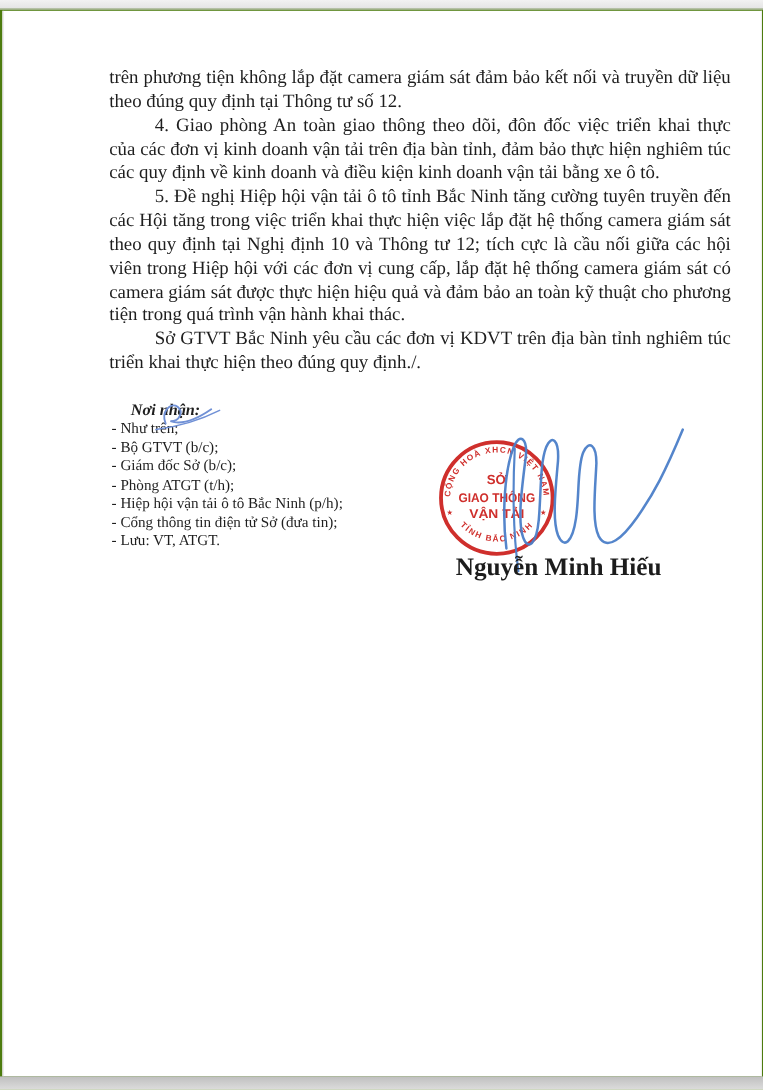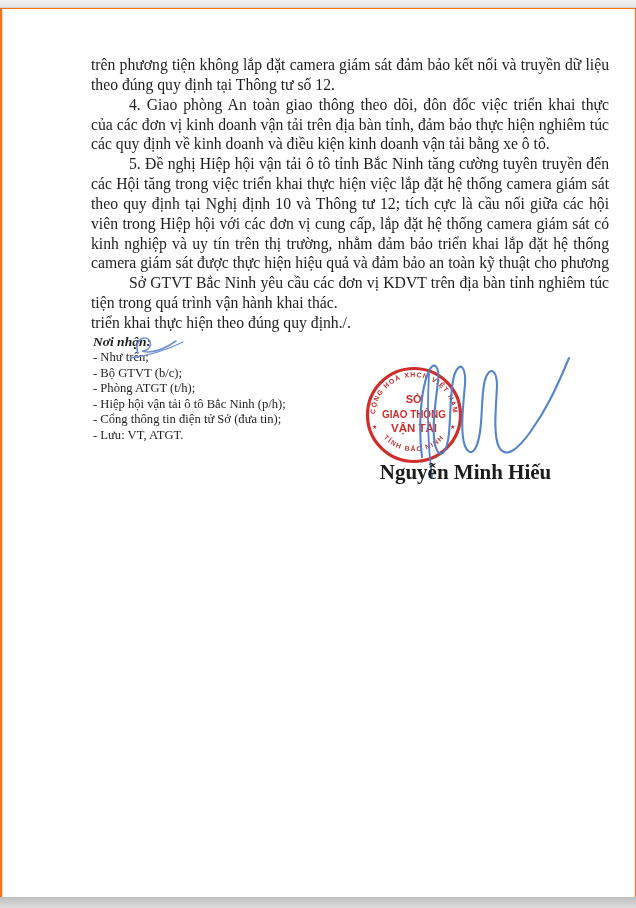--- a/index.html
+++ b/index.html
@@ -1,39 +1,39 @@
 <!DOCTYPE html>
 <html><head>
 <meta charset="utf-8">
 <style>
   * { margin:0; padding:0; box-sizing:border-box; }
   html,body { width:636px; height:908px; }
   body { font-family:"Liberation Serif", serif; background:#ffffff; position:relative; overflow:hidden; }
 
-  #viewport { position:absolute; inset:0; width:636px; height:908px; background:#f97316; }
+  #viewport { position:absolute; inset:0; width:636px; height:908px; background:#4d7c0f; }
 
   #top-chrome { position:absolute; left:0; top:0; width:636px; height:8px;
     background:linear-gradient(#f2f2f2,#e4e4e4); border-bottom:1px solid #d2d2d2; }
 
   #doc-page { position:absolute; left:2px; top:9px; width:633px; height:888px;
     background:#ffffff; border-left:1px solid #e0e0e0; border-right:1px solid #eeeeee; }
 
   #bottom-shadow { position:absolute; left:0; top:897px; width:636px; height:11px;
     background:linear-gradient(#bfbfbf,#dcdcdc); }
 
   
   #body-text { position:absolute; left:88px; top:46px; width:518px; color:#1e1e1e; }
   .body-line { font-size:15.7px; line-height:19.85px; height:19.85px; overflow:hidden;
     text-align:justify; text-align-last:justify; white-space:normal; }
   .body-line.last { text-align-last:left; }
   .body-line.indent { text-indent:38px; }
 
   
   #recipients { position:absolute; left:90px; top:324px; width:230px; color:#1e1e1e; }
-  #recipients-heading { font-size:13.5px; font-weight:bold; font-style:italic; line-height:17px; }
+  #recipients-heading { font-size:13.5px; font-weight:bold; font-style:italic; line-height:17px;margin-left:16px; }
   .recipient-item { font-size:12.6px; line-height:15.55px; }
 
   #paraph { position:absolute; left:124px; top:322px; width:66px; height:34px; }
 
   
   #signoff { position:absolute; left:340px; top:321px; width:245px; text-align:center; color:#1e1e1e; }
   .signoff-pos { font-size:15px; font-weight:bold; line-height:18.5px; letter-spacing:0.2px; }
   #signer-name { position:absolute; left:340px; top:451px; width:245px; text-align:center;
     font-size:21px; font-weight:bold; color:#1c1c1c; }
 
@@ -54,32 +54,32 @@
     <div id="body-text">
         <div class="body-line">trên phương tiện không lắp đặt camera giám sát đảm bảo kết nối và truyền dữ liệu</div>
         <div class="body-line last">theo đúng quy định tại Thông tư số 12.</div>
         <div class="body-line indent">4. Giao phòng An toàn giao thông theo dõi, đôn đốc việc triển khai thực hiện</div>
         <div class="body-line">của các đơn vị kinh doanh vận tải trên địa bàn tỉnh, đảm bảo thực hiện nghiêm túc</div>
         <div class="body-line last">các quy định về kinh doanh và điều kiện kinh doanh vận tải bằng xe ô tô.</div>
         <div class="body-line indent">5. Đề nghị Hiệp hội vận tải ô tô tỉnh Bắc Ninh tăng cường tuyên truyền đến</div>
         <div class="body-line">các Hội tăng trong việc triển khai thực hiện việc lắp đặt hệ thống camera giám sát</div>
         <div class="body-line">theo quy định tại Nghị định 10 và Thông tư 12; tích cực là cầu nối giữa các hội</div>
         <div class="body-line">viên trong Hiệp hội với các đơn vị cung cấp, lắp đặt hệ thống camera giám sát có</div>
-        <div class="body-line">kinh nghiệp và uy tín trên thị trường, nhằm đảm bảo triển khai lắp đặt hệ thống</div>
         <div class="body-line">camera giám sát được thực hiện hiệu quả và đảm bảo an toàn kỹ thuật cho phương</div>
+        <div class="body-line last">tiện trong quá trình vận hành khai thác.</div>
         <div class="body-line indent">Sở GTVT Bắc Ninh yêu cầu các đơn vị KDVT trên địa bàn tỉnh nghiêm túc</div>
-        <div class="body-line last">tiện trong quá trình vận hành khai thác.</div>
         <div class="body-line last">triển khai thực hiện theo đúng quy định./.</div>
       </div>
 
     <div id="recipients">
       <div id="recipients-heading">Nơi nhận:</div>
       <div id="recipients-list">
           <div class="recipient-item">- Như trên;</div>
           <div class="recipient-item">- Bộ GTVT (b/c);</div>
+          <div class="recipient-item">- Giám đốc Sở (b/c);</div>
           <div class="recipient-item">- Phòng ATGT (t/h);</div>
           <div class="recipient-item">- Hiệp hội vận tải ô tô Bắc Ninh (p/h);</div>
           <div class="recipient-item">- Cổng thông tin điện tử Sở (đưa tin);</div>
           <div class="recipient-item">- Lưu: VT, ATGT.</div>
         </div>
     </div>
 
     <svg id="paraph" viewBox="0 0 66 34">
       <path d="M 11 22 C 7 12 15 4 21 8 C 26 12 23 20 15 20 C 24 23 36 19 49 10" fill="none" stroke="#7191d6" stroke-width="1.6" stroke-linecap="round"></path>
       <path d="M 3 27 C 18 25 36 21 56 11" fill="none" stroke="#7191d6" stroke-width="1.3" stroke-linecap="round"></path>

